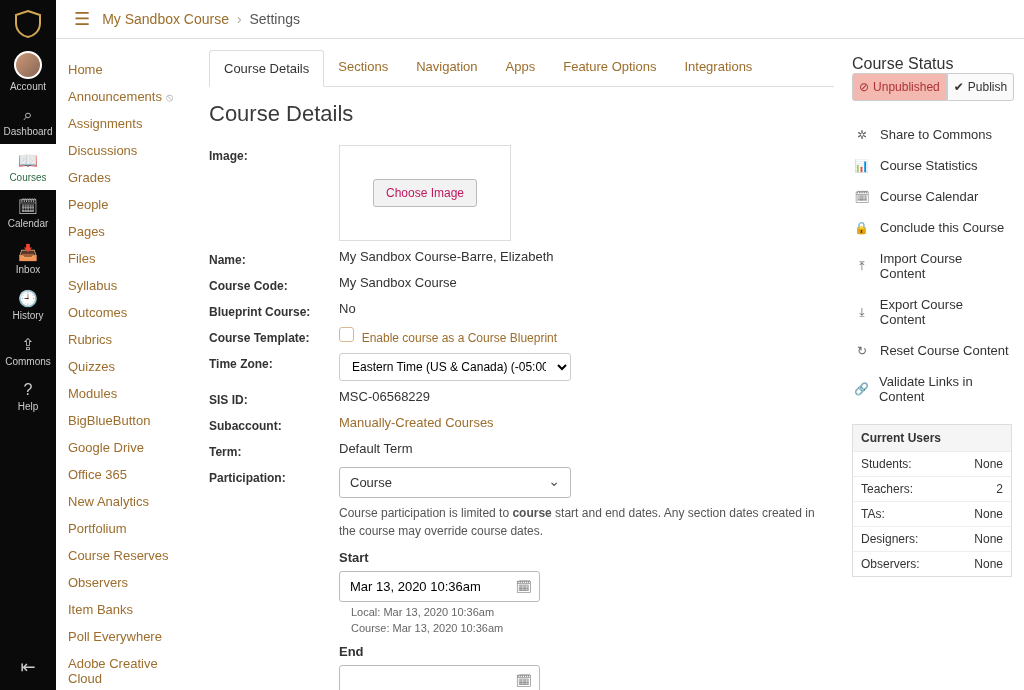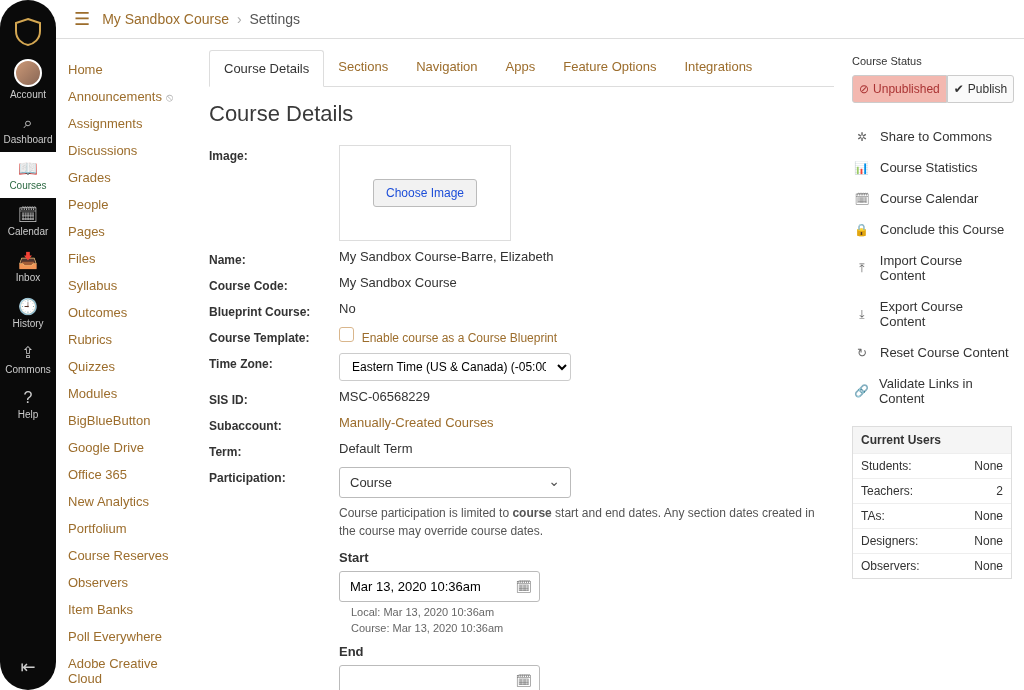--- a/index.html
+++ b/index.html
@@ -1,18 +1,18 @@
 <!DOCTYPE html>
 <html><head>
 <meta charset="utf-8">
 <style>
 * { box-sizing: border-box; margin: 0; padding: 0; }
 body { font-family: "Helvetica Neue", Arial, sans-serif; font-size: 13px; color: #333; background: #fff; }
 .app { display: flex; height: 690px; width: 1024px; overflow: hidden; }
-.global-nav { width: 56px; background: #0a0a0a; display: flex; flex-direction: column; align-items: center; padding-top: 8px; flex-shrink: 0; position: relative; border-radius: 28px; }
+.global-nav { width: 56px; background: #0a0a0a; display: flex; flex-direction: column; align-items: center; padding-top: 0; flex-shrink: 0; position: relative; }
 .global-nav .logo { width: 36px; height: 36px; margin: 6px 0 2px; display:flex; align-items:center; justify-content:center;}
 .global-nav .g-item { display: flex; flex-direction: column; align-items: center; color: #ccc; font-size: 10px; gap: 2px; padding: 7px 0; width: 100%; cursor: pointer; }
 .global-nav .g-item.active { background: #fff; color: #2d6a43; }
 .global-nav .g-item .g-icon { font-size: 16px; }
 .global-nav .avatar { width: 28px; height: 28px; border-radius: 50%; background: linear-gradient(135deg,#c97 0%,#865 100%); border: 2px solid #fff; }
 .global-nav .collapse { position: absolute; bottom: 12px; color: #ccc; font-size: 18px; }
 .content-wrap { flex: 1; display: flex; flex-direction: column; overflow: hidden; }
 .topbar { display: flex; align-items: center; padding: 8px 18px; border-bottom: 1px solid #ddd; gap: 12px; }
 .hamburger { color: #9c6d2c; font-size: 18px; cursor: pointer; }
 .breadcrumb { color: #9c6d2c; font-size: 14px; }
@@ -25,35 +25,35 @@
 .main { flex: 1; padding: 10px 18px; overflow-y: auto; }
 .tabs { display: flex; border-bottom: 1px solid #ddd; margin-bottom: 14px; }
 .tabs .tab { padding: 10px 14px; color: #9c6d2c; font-size: 13px; cursor: pointer; }
 .tabs .tab.active { color: #333; border: 1px solid #ddd; border-bottom: 1px solid #fff; border-radius: 3px 3px 0 0; position: relative; top: 1px; background:#fff;}
 .page-title { font-size: 22px; font-weight: 400; margin-bottom: 18px; color: #3a3a3a;}
 .form { }
 .form-row { display: flex; align-items: flex-start; margin-bottom: 8px; }
 .form-label { width: 130px; font-size: 12px; font-weight: 600; color: #333; padding-top: 4px; }
 .form-val { flex: 1; font-size: 13px; color: #333; }
 .image-box { width: 172px; height: 96px; border: 1px solid #ddd; display: flex; align-items: center; justify-content: center; }
-.btn { display: inline-block; padding: 6px 12px; border: 1px solid #bbb; background: #f2f2f2; border-radius: 3px; font-size: 12px; cursor: pointer; color:#1d4ed8;}
+.btn { display: inline-block; padding: 6px 12px; border: 1px solid #bbb; background: #f2f2f2; border-radius: 3px; font-size: 12px; cursor: pointer; color:#be185d;}
 .select { width: 232px; padding: 5px 8px; border: 1px solid #ccc; border-radius: 3px; font-size: 12px; background: #fff; }
 .select-wide { width: 232px; padding: 7px 10px; border: 1px solid #bbb; border-radius: 3px; font-size: 13px; background: #fff; position: relative; cursor:pointer;}
 .select-wide::after { content: "⌄"; position: absolute; right: 10px; top: 5px; color: #555; font-size: 14px;}
 .help-text { font-size: 12px; color: #555; margin-top: 6px; line-height: 1.5; }
 .date-label { font-size: 13px; font-weight: 600; margin: 10px 0 6px; display:block;}
 .date-input { width: 201px; padding: 7px 30px 7px 10px; border: 1px solid #bbb; border-radius: 3px; font-size: 13px; position: relative; }
 .date-wrap {position:relative; display:inline-block;}
 .date-wrap .cal-icon{position:absolute; right:8px; top:8px; color:#666; font-size:13px;}
 .mini-text { font-size: 11px; color: #666; margin-top: 4px; margin-left:12px;}
 .cb { width: 15px; height: 15px; border: 1px solid #888; border-radius: 3px; display: inline-flex; align-items: center; justify-content: center; font-size: 10px; color: #fff; flex-shrink: 0; cursor:pointer;}
 .cb.tpl { border-color: #d9b68c; }
 .link-orange { color: #9c6d2c; }
 .sidebar { width: 172px; padding: 16px 12px 0 0; flex-shrink: 0; }
-.sidebar h3 { font-size: 11px; font-weight: 500; margin-bottom: 8px; }
+.sidebar h3 { font-size: 16px; font-weight: 500; }
 .status-btns { display: flex; margin-bottom: 18px; }
 .status-btn { flex: 1; padding: 6px 6px; font-size: 12px; border: 1px solid #ccc; display: flex; align-items: center; justify-content: center; gap: 4px; cursor: pointer; }
 .status-btn.unpub { background: #f3b8b0; color: #a33; border-radius: 3px 0 0 3px; }
 .status-btn.pub { background: #fafafa; border-radius: 0 3px 3px 0; }
 .side-action { display: flex; align-items: center; gap: 10px; padding: 8px 2px; font-size: 13px; color: #333; cursor: pointer; }
 .side-action .sa-icon { width: 16px; color: #666; font-size: 12px; text-align:center;}
 .users-box { border: 1px solid #ddd; margin-top: 12px; font-size: 12px; }
 .users-box .ub-title { background: #f5f5f5; padding: 6px 8px; font-weight: 600; }
 .users-box .ub-row { display: flex; justify-content: space-between; padding: 5px 8px; border-top: 1px solid #eee; }
 .tpl-lbl{font-size:12px; color:#9c6d2c; margin-left:4px;}

